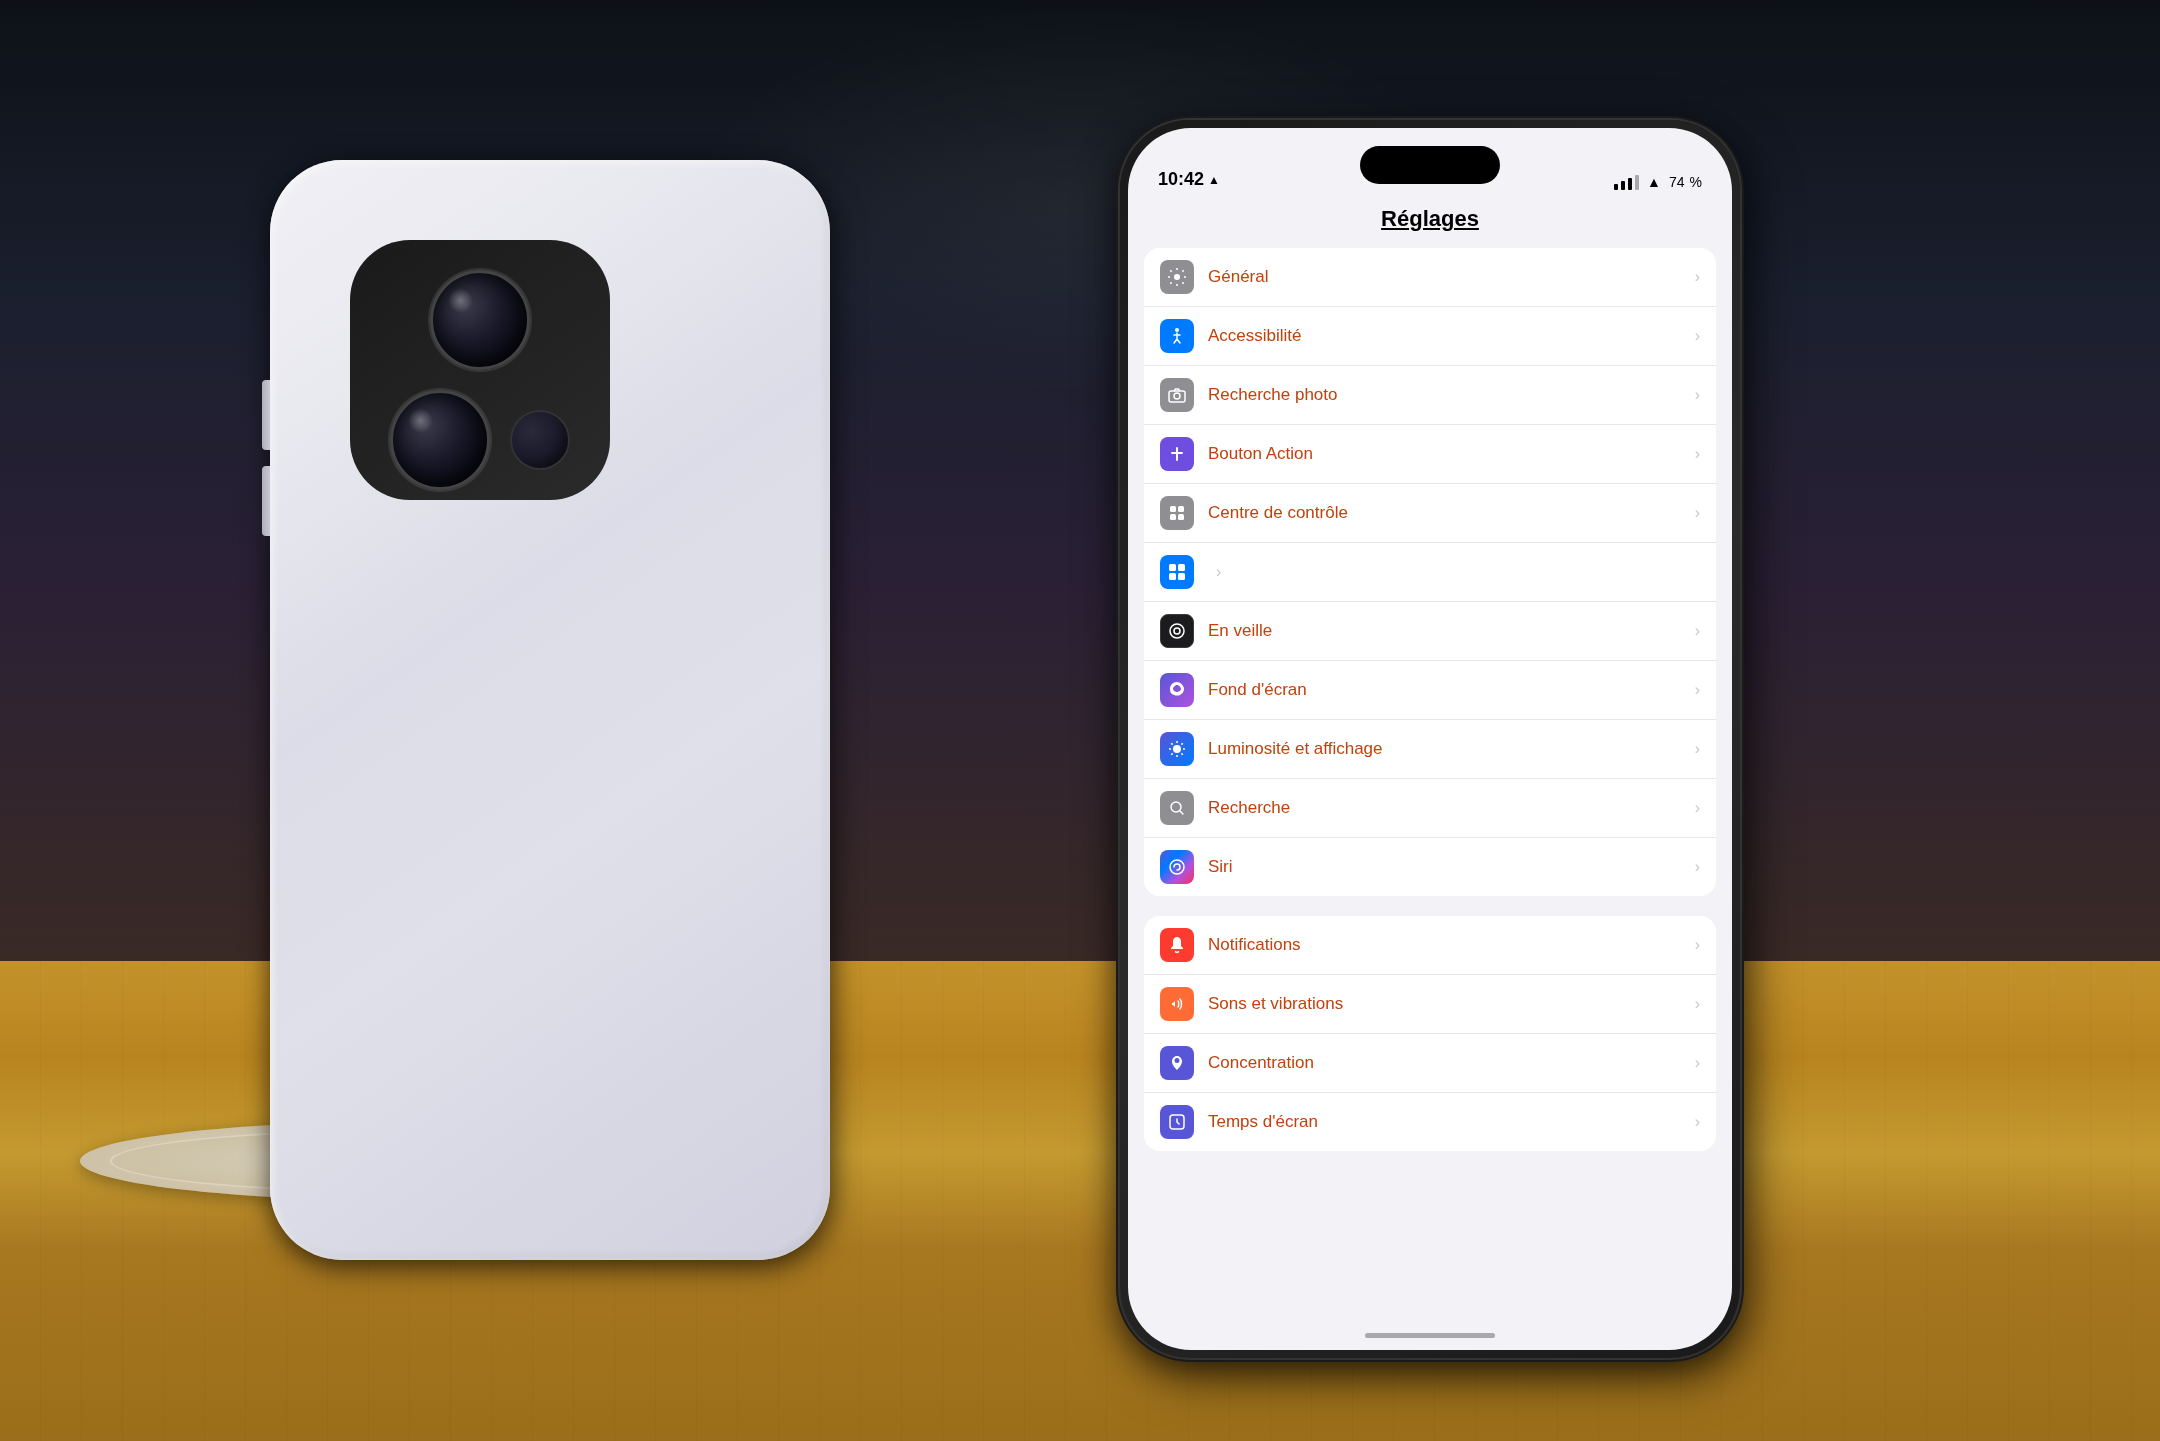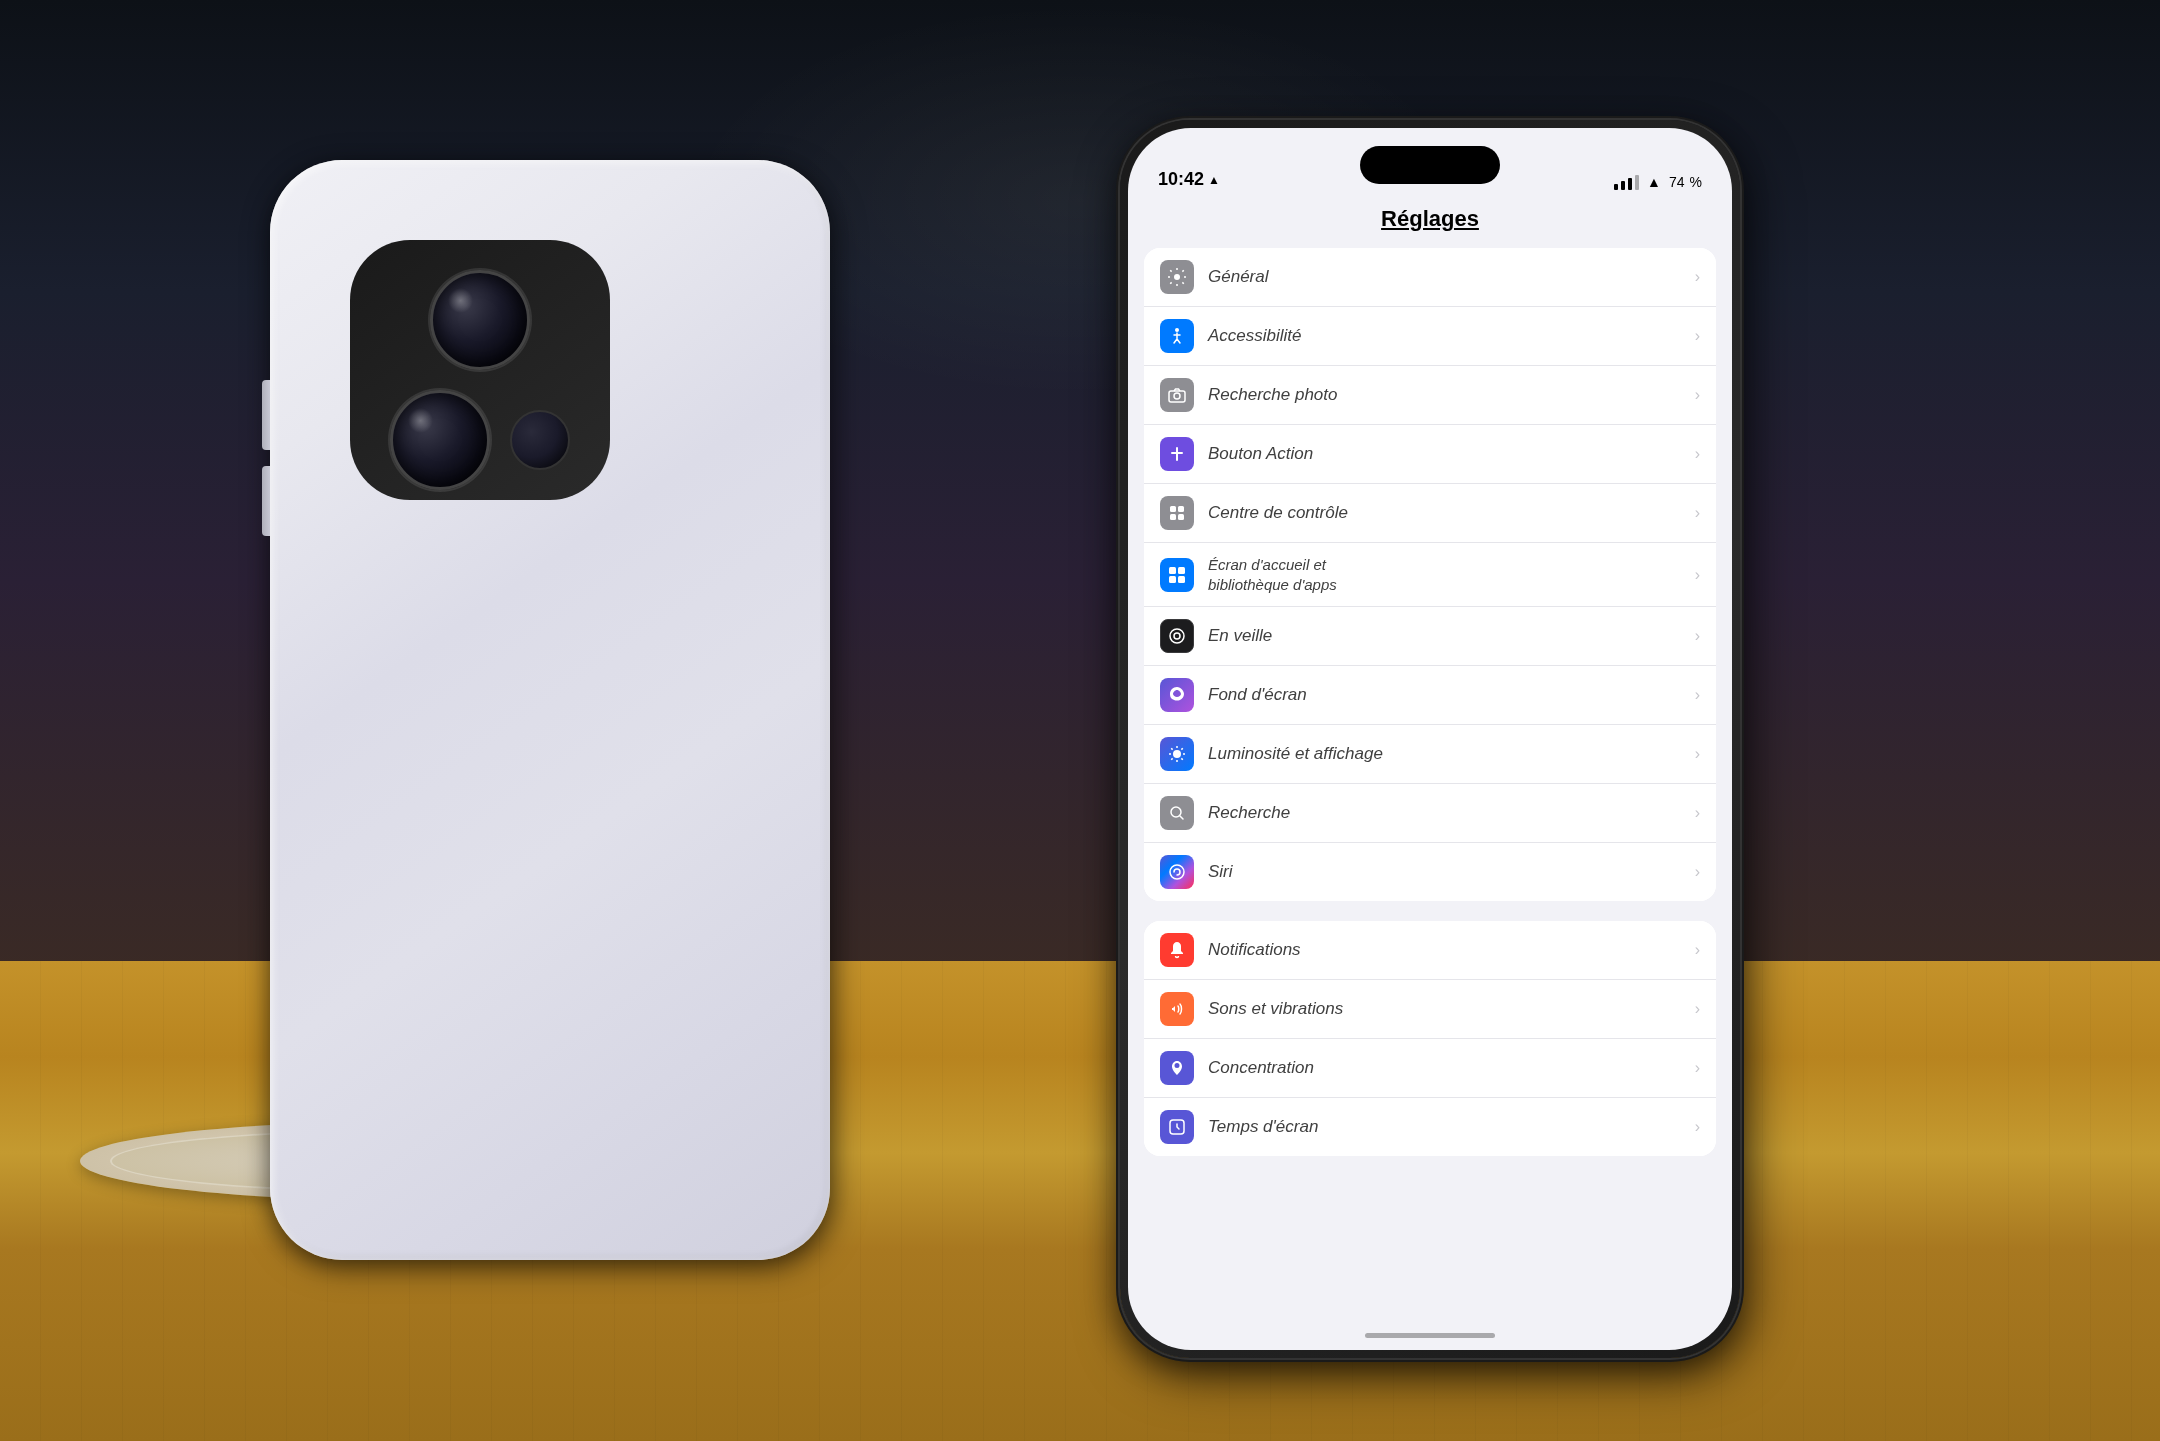--- a/index.html
+++ b/index.html
@@ -359,23 +359,22 @@
       align-items: center;
       justify-content: center;
       flex-shrink: 0;
       margin-right: 14px;
       font-size: 18px;
     }
 
     .settings-label {
       flex: 1;
       font-size: 17px;
-      color: #404040;
+      color: #c2410c;
       line-height: 1.3;
-      font-style: italic;
     }
 
     .settings-chevron {
       color: #c7c7cc;
       font-size: 16px;
       margin-left: 8px;
     }
 
     
     .home-indicator {
@@ -527,21 +526,20 @@
 
           <div class="settings-item">
             <div class="settings-icon" style="background:#007aff;">
               <svg width="20" height="20" viewBox="0 0 20 20" fill="none">
                   <rect x="2" y="2" width="7" height="7" rx="1.5" fill="white"></rect>
                   <rect x="11" y="2" width="7" height="7" rx="1.5" fill="white"></rect>
                   <rect x="2" y="11" width="7" height="7" rx="1.5" fill="white"></rect>
                   <rect x="11" y="11" width="7" height="7" rx="1.5" fill="white"></rect>
                 </svg>
             </div>
-            <span class="settings-label" style="font-size:15px;">Écran d'accueil et<br>bibliothèque d'apps</span>
             <span class="settings-chevron">›</span>
           </div>
 
           <div class="settings-item">
             <div class="settings-icon" style="background:#1c1c1e; border: 1px solid #3a3a3c;">
               <svg width="20" height="20" viewBox="0 0 20 20" fill="none">
                   <circle cx="10" cy="10" r="7" stroke="white" stroke-width="1.5"></circle>
                   <circle cx="10" cy="10" r="3" stroke="white" stroke-width="1.5"></circle>
                 </svg>
             </div>

